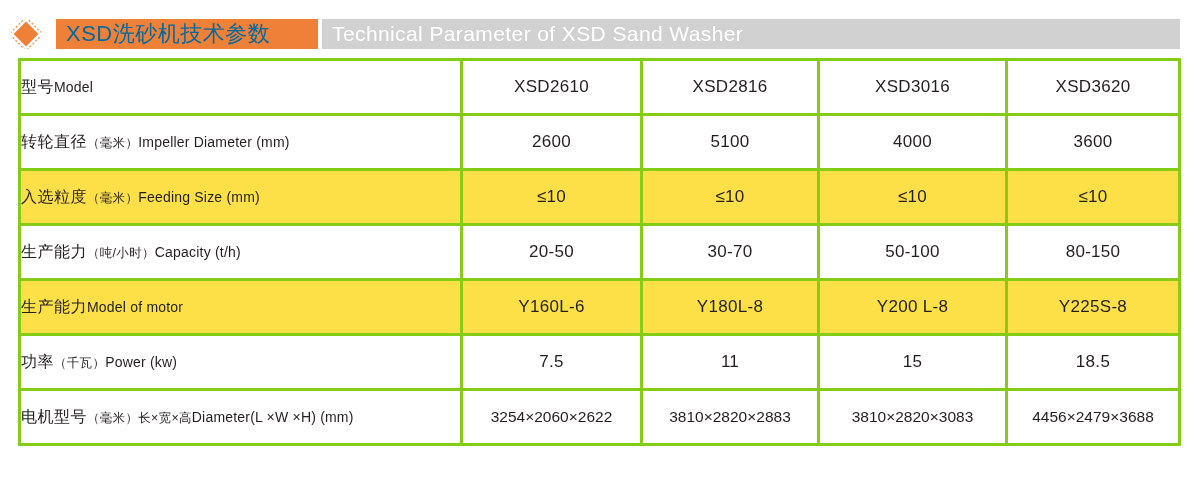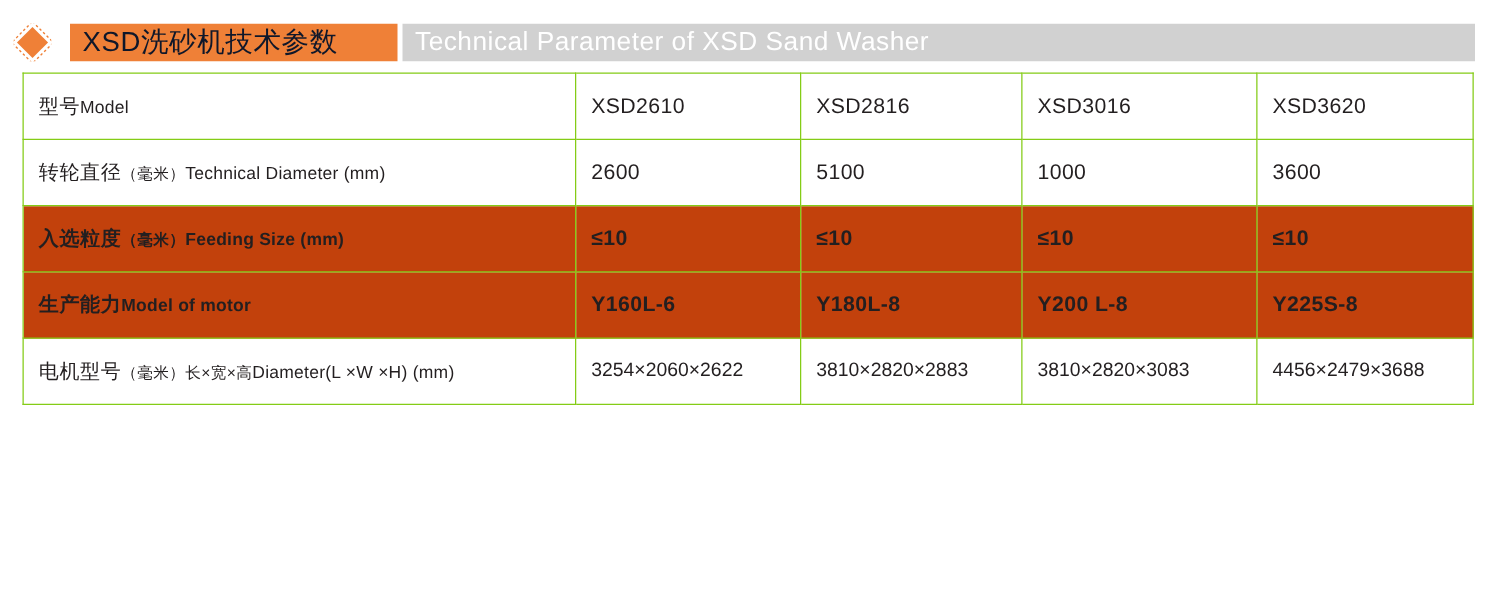--- a/index.html
+++ b/index.html
@@ -37,21 +37,21 @@
     height: 30px;
     background: #ef8037;
   }
   .banner-title-cn {
     position: absolute;
     left: 66px;
     top: 19px;
     height: 42px;
     line-height: 30px;
     font-size: 22px;
-    color: #0f172a;
+    color: #0369a1;
     letter-spacing: 0.5px;
     white-space: nowrap;
   }
   .banner-title-en {
     position: absolute;
     left: 332px;
     top: 19px;
     height: 30px;
     line-height: 30px;
     font-size: 21px;
@@ -80,28 +80,27 @@
     width: 1160px;
     border: 1px solid #3a3a3a;
   }
   table.spec col.c-label { width: 442px; }
   table.spec col.c-v1    { width: 180px; }
   table.spec col.c-v2    { width: 177px; }
   table.spec col.c-v3    { width: 188px; }
   table.spec col.c-v4    { width: 173px; }
 
   table.spec td {
-    border: 1px solid #84cc16;
+    border: 3px solid #84cc16;
     height: 52px;
-    padding: 0 12px;
+    padding: 0 0;
     vertical-align: middle;
   }
   table.spec tr.alt td {
-    background: #c2410c;
-    font-weight: bold;
+    background: #fde047;
   }
   table.spec tr:not(.alt) td {
     background: #ffffff;
   }
 
   td.label {
     padding-left: 26px;
     text-align: left;
     font-size: 15px;
     white-space: nowrap;
@@ -112,20 +111,21 @@
   }
   td.label .unit {
     font-size: 12.5px;
     letter-spacing: 0.3px;
   }
   td.label .en {
     font-size: 14px;
     letter-spacing: 0.2px;
   }
   td.val {
+    text-align: center;
     font-size: 17px;
     letter-spacing: 0.3px;
     white-space: nowrap;
   }
   td.val.dim {
     font-size: 15.5px;
     letter-spacing: 0;
   }
 </style>
 </head>
@@ -159,49 +159,67 @@
           <span class="cn">型号</span><span class="en">Model</span>
         </td>
         <td class="val">XSD2610</td>
         <td class="val">XSD2816</td>
         <td class="val">XSD3016</td>
         <td class="val">XSD3620</td>
       </tr>
 
       <tr>
         <td class="label">
-          <span class="cn">转轮直径</span><span class="unit">（毫米）</span><span class="en">Technical Diameter (mm)</span>
+          <span class="cn">转轮直径</span><span class="unit">（毫米）</span><span class="en">Impeller Diameter (mm)</span>
         </td>
         <td class="val">2600</td>
         <td class="val">5100</td>
-        <td class="val">1000</td>
+        <td class="val">4000</td>
         <td class="val">3600</td>
       </tr>
 
       <tr class="alt">
         <td class="label">
           <span class="cn">入选粒度</span><span class="unit">（毫米）</span><span class="en">Feeding Size (mm)</span>
         </td>
         <td class="val">≤10</td>
         <td class="val">≤10</td>
         <td class="val">≤10</td>
         <td class="val">≤10</td>
       </tr>
 
+      <tr>
+        <td class="label">
+          <span class="cn">生产能力</span><span class="unit">（吨/小时）</span><span class="en">Capacity (t/h)</span>
+        </td>
+        <td class="val">20-50</td>
+        <td class="val">30-70</td>
+        <td class="val">50-100</td>
+        <td class="val">80-150</td>
+      </tr>
 
       <tr class="alt">
         <td class="label">
           <span class="cn">生产能力</span><span class="unit"></span><span class="en">Model of motor</span>
         </td>
         <td class="val">Y160L-6</td>
         <td class="val">Y180L-8</td>
         <td class="val">Y200 L-8</td>
         <td class="val">Y225S-8</td>
       </tr>
 
+      <tr>
+        <td class="label">
+          <span class="cn">功率</span><span class="unit">（千瓦）</span><span class="en">Power (kw)</span>
+        </td>
+        <td class="val">7.5</td>
+        <td class="val">11</td>
+        <td class="val">15</td>
+        <td class="val">18.5</td>
+      </tr>
 
 
       <tr>
         <td class="label">
           <span class="cn">电机型号</span><span class="unit">（毫米）长×宽×高</span><span class="en">Diameter(L ×W ×H) (mm)</span>
         </td>
         <td class="val dim">3254×2060×2622</td>
         <td class="val dim">3810×2820×2883</td>
         <td class="val dim">3810×2820×3083</td>
         <td class="val dim">4456×2479×3688</td>

